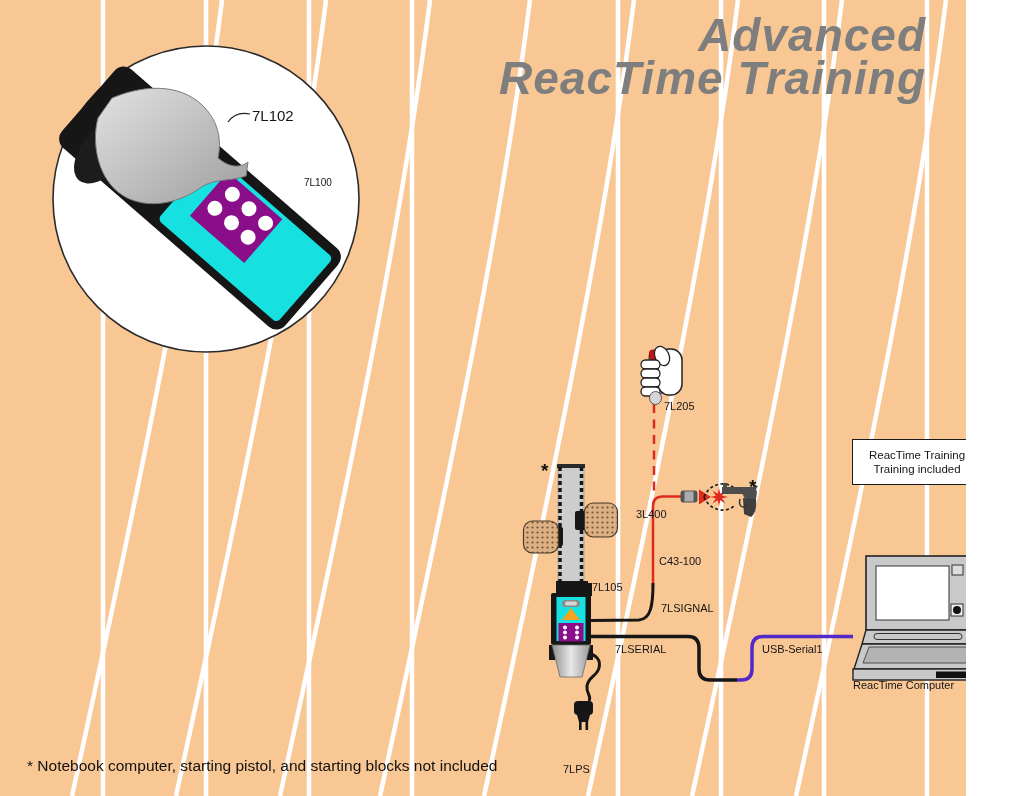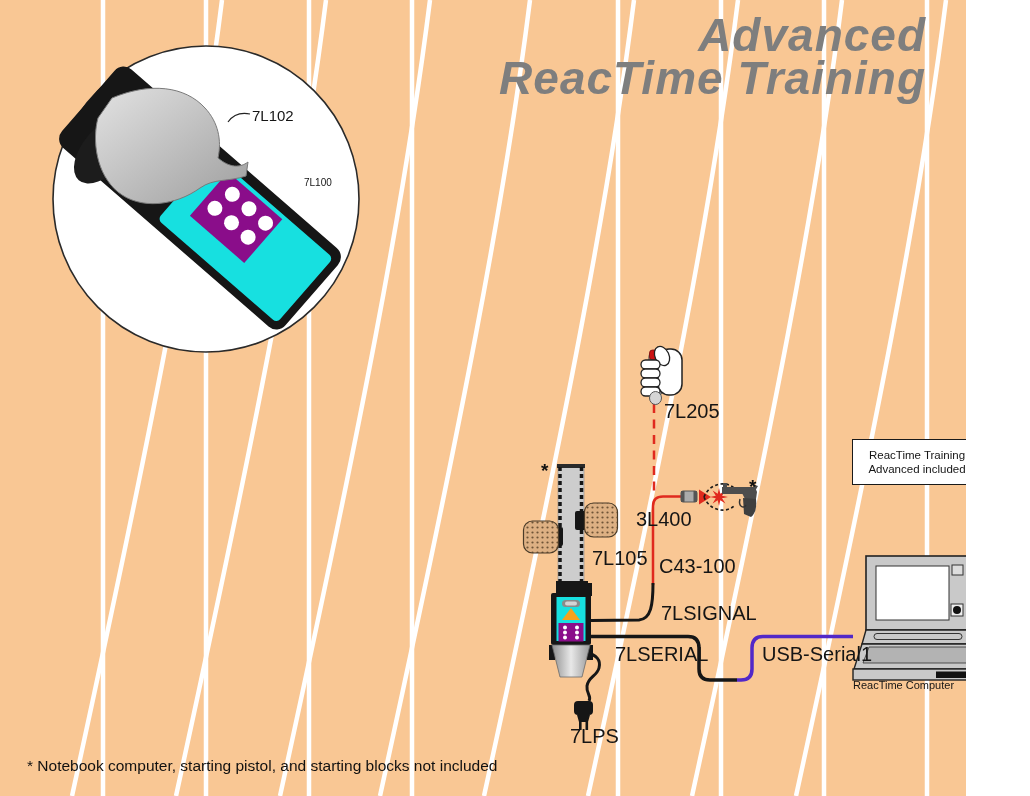--- a/index.html
+++ b/index.html
@@ -1,19 +1,19 @@
 <!DOCTYPE html>
 <html><head>
 <meta charset="utf-8">
 <style>
   html,body{margin:0;padding:0;background:#fff;}
   #canvas{position:relative;width:966px;height:796px;overflow:hidden;
           background:#F9C794;font-family:"Liberation Sans",sans-serif;}
   #bg,#art{position:absolute;left:0;top:0;}
-  .label{position:absolute;font-size:20px;color:#151515;white-space:nowrap;}
+  .label{position:absolute;font-size:11px;color:#151515;white-space:nowrap;}
   .small-label{position:absolute;font-size:11px;color:#151515;white-space:nowrap;}
   .asterisk{position:absolute;font-size:19px;color:#111;font-weight:bold;line-height:10px;}
   #title{position:absolute;top:14px;right:40px;text-align:right;
          font-weight:bold;font-style:italic;font-size:46px;line-height:43px;
          color:#7E7E7E;letter-spacing:1px;}
   #software-box{position:absolute;left:852px;top:439px;width:128px;height:44px;
                 background:#fff;border:1.6px solid #1a1a1a;display:flex;flex-direction:column;
                 align-items:center;justify-content:center;font-size:11.5px;line-height:14px;color:#151515;}
   #footer{position:absolute;left:27px;top:757px;font-size:15.5px;color:#111;}
   #computer-label{left:853px;top:679px;width:130px;text-align:left;}
@@ -181,27 +181,27 @@
 
   <div class="label" style="left:252px;top:107px;font-size:15px;">7L102</div>
   <div class="label" style="left:304px;top:177px;font-size:10px;">7L100</div>
 
   <div class="label" style="left:664px;top:400px;">7L205</div>
   <div class="label" style="left:636px;top:508px;">3L400</div>
   <div class="label" style="left:659px;top:555px;">C43-100</div>
   <div class="label" style="left:661px;top:602px;">7LSIGNAL</div>
   <div class="label" style="left:615px;top:643px;">7LSERIAL</div>
   <div class="label" style="left:762px;top:643px;text-align:center;">USB-Serial1</div>
-  <div class="label" style="left:592px;top:547px;">7L105</div>
-  <div class="label" style="left:563px;top:725px;margin-left:7px;">7LPS</div>
+  <div class="label" style="left:592px;top:581px;">7L105</div>
+  <div class="label" style="left:563px;top:763px;">7LPS</div>
   <div class="small-label" id="computer-label">ReacTime Computer</div>
 
   <div class="asterisk" style="left:541px;top:466px;">*</div>
   <div class="asterisk" style="left:749px;top:482px;">*</div>
   <div class="asterisk" style="left:975px;top:550px;">*</div>
 
   <div id="software-box">
     <div>ReacTime Training</div>
-    <div>Advanced included</div>
+    <div>Training included</div>
   </div>
 
   <div id="footer">* Notebook computer, starting pistol, and starting blocks not included</div>
 </div>
 
 </body></html>

